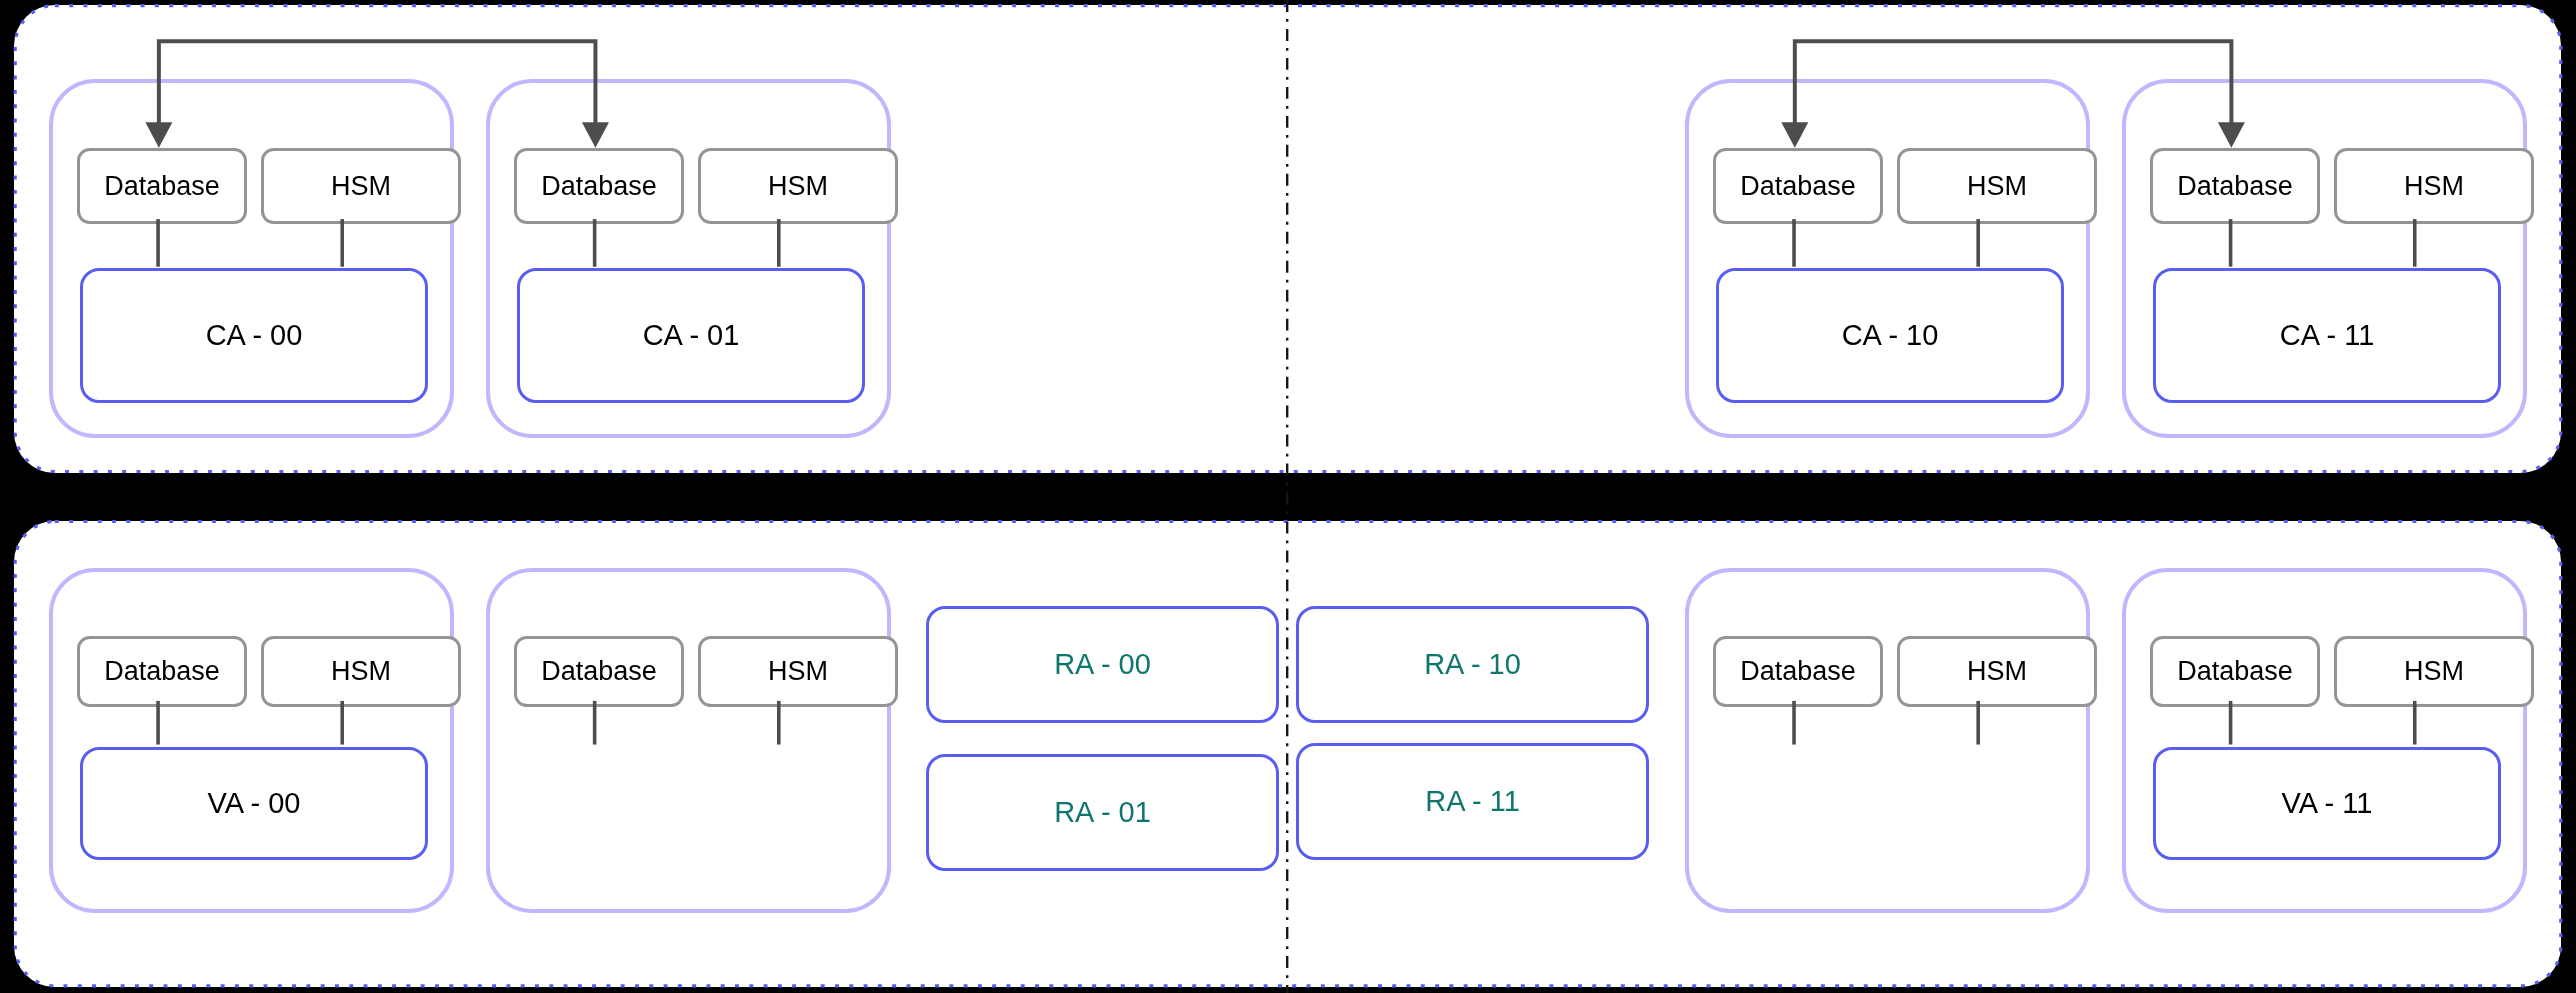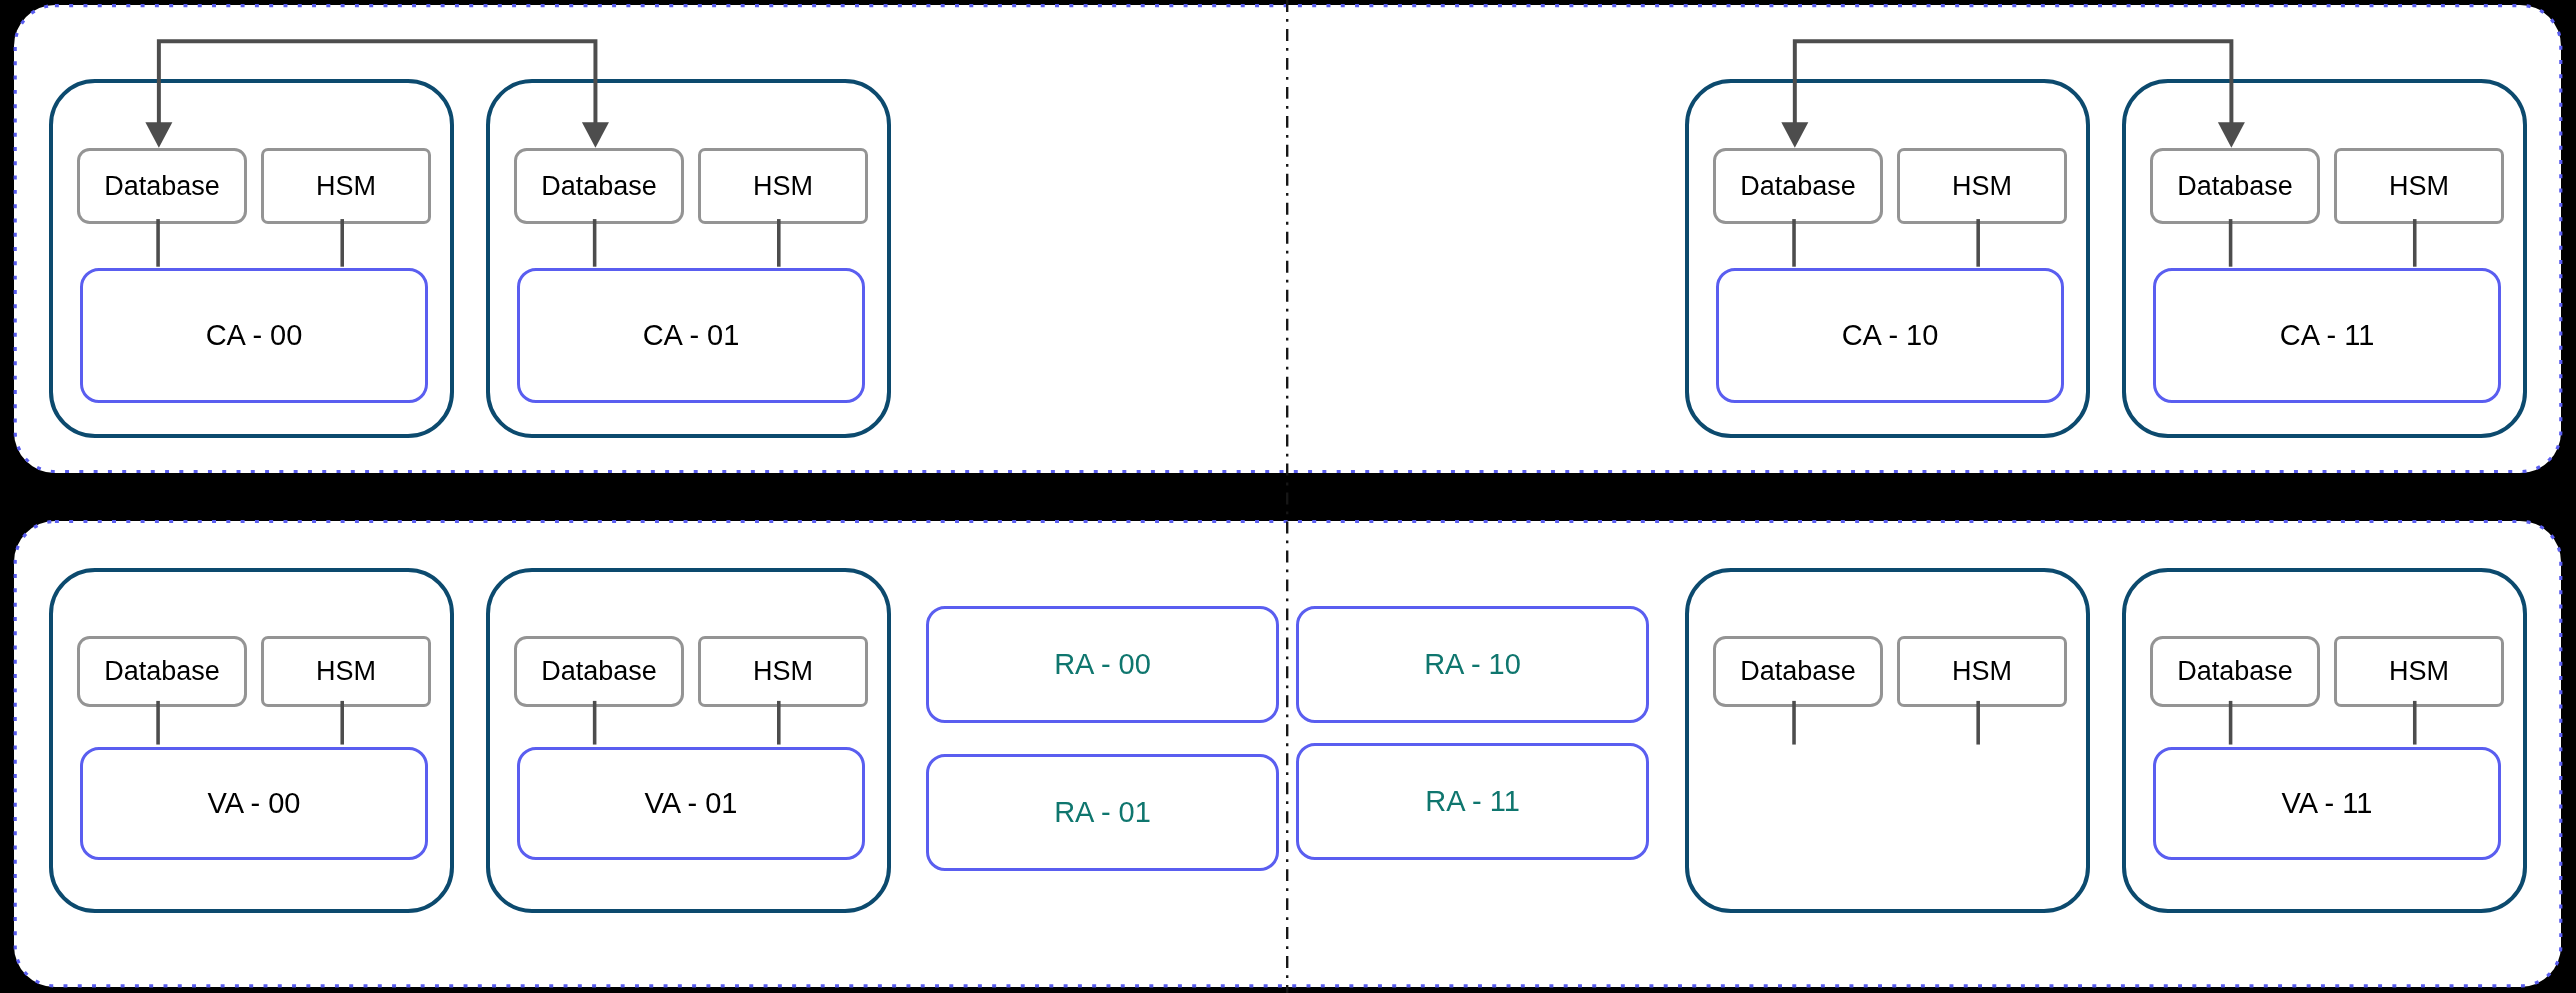--- a/index.html
+++ b/index.html
@@ -4,32 +4,32 @@
 <style>
   html,body{margin:0;padding:0;background:#000;}
   .stage{
     position:relative;width:2576px;height:993px;background:#000000;
     font-family:"Liberation Sans",sans-serif;overflow:hidden;
   }
   .panel{position:absolute;left:14.3px;width:2547px;background:#ffffff;border-radius:41px;}
   .panel-top{top:4.8px;height:468px;}
   .panel-bottom{top:521px;height:466px;}
   .group{
-    position:absolute;width:405px;background:#ffffff;border:4px solid #0c4a6e;
+    position:absolute;width:405px;background:#ffffff;border:4px solid #c4b5fd;
     border-radius:46px;box-sizing:border-box;
   }
   .g-top{top:79px;height:359px;}
   .g-bot{top:568px;height:345px;}
   .sbox{
     position:absolute;background:#ffffff;border:3.2px solid #949494;border-radius:12.7px;
     box-sizing:border-box;display:flex;align-items:center;justify-content:center;
     font-size:27px;color:#000000;white-space:nowrap;
   }
   .sbox-db{left:24px;width:170px;}
-  .sbox-hsm{left:208px;width:170px;border-radius:7px;}
+  .sbox-hsm{left:208px;width:200px;}
   .g-top .sbox{top:65px;height:76px;}
   .g-bot .sbox{top:64px;height:71px;}
   .node{
     position:absolute;left:27px;width:348px;background:#ffffff;border:3.2px solid #5a5ef0;
     border-radius:19px;box-sizing:border-box;display:flex;align-items:center;justify-content:center;
     font-size:29px;color:#000000;white-space:nowrap;
   }
   .g-top .node{top:185px;height:135px;}
   .g-bot .node{top:175px;height:113px;}
   .ra{
@@ -103,23 +103,20 @@
         <span>VA - 00</span>
       </div>
   </div>
   <div class="group g-bot" style="left:486px">
     <div class="sbox sbox-db">
         <span>Database</span>
       </div>
     <div class="sbox sbox-hsm">
         <span>HSM</span>
       </div>
-    <div class="node">
-        <span>VA - 01</span>
-      </div>
   </div>
   <div class="group g-bot" style="left:1685px">
     <div class="sbox sbox-db">
         <span>Database</span>
       </div>
     <div class="sbox sbox-hsm">
         <span>HSM</span>
       </div>
   </div>
   <div class="group g-bot" style="left:2122px">

